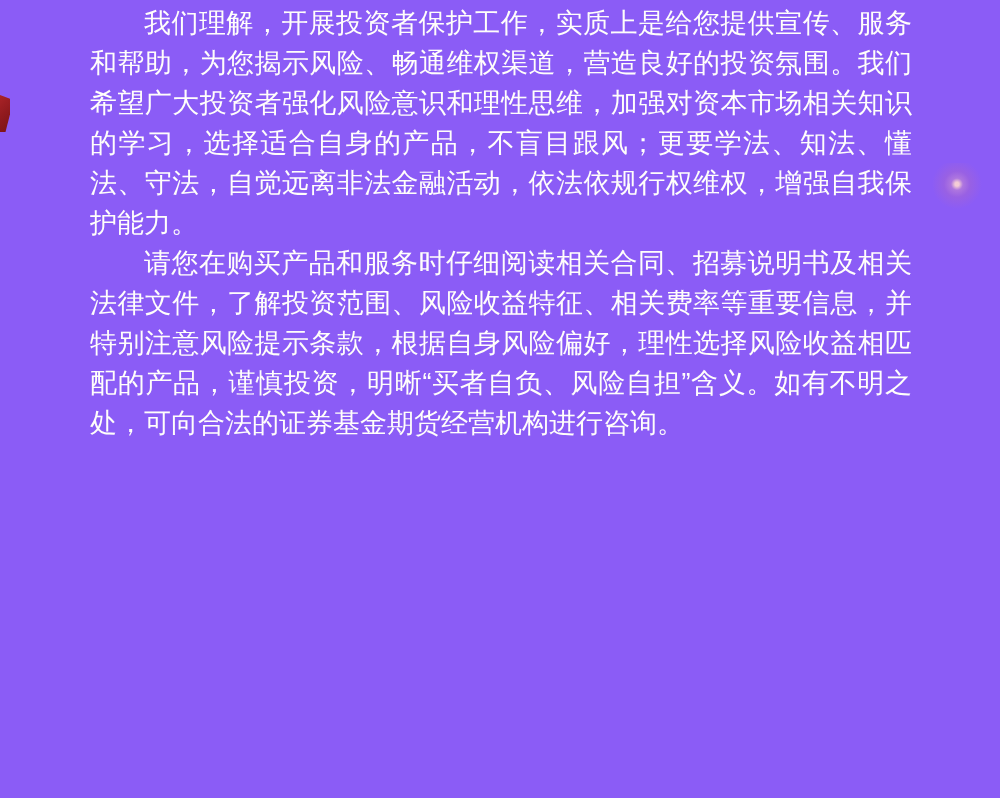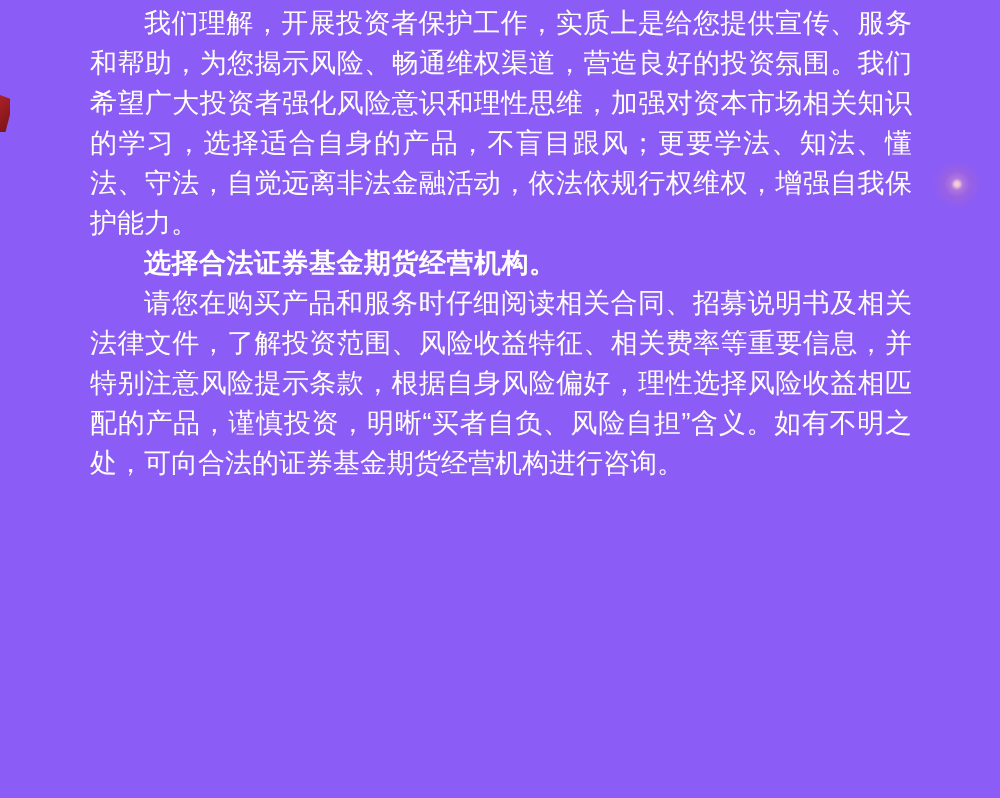--- a/index.html
+++ b/index.html
@@ -73,18 +73,17 @@
 </head>
 <body>
 
 <div class="page">
 
   <div class="ribbon"></div>
   <div class="smudge"></div>
 
   <div class="content">
     <p>我们理解，开展投资者保护工作，实质上是给您提供宣传、服务和帮助，为您揭示风险、畅通维权渠道，营造良好的投资氛围。我们希望广大投资者强化风险意识和理性思维，加强对资本市场相关知识的学习，选择适合自身的产品，不盲目跟风；更要学法、知法、懂法、守法，自觉远离非法金融活动，依法依规行权维权，增强自我保护能力。</p>
-    <p class="hd">选择合法证券基金期货经营机构。</p>
     <p>请您在购买产品和服务时仔细阅读相关合同、招募说明书及相关法律文件，了解投资范围、风险收益特征、相关费率等重要信息，并特别注意风险提示条款，根据自身风险偏好，理性选择风险收益相匹配的产品，谨慎投资，明晰“买者自负、风险自担”含义。如有不明之处，可向合法的证券基金期货经营机构进行咨询。</p>
 
   </div>
 
 </div>
 
 </body></html>

